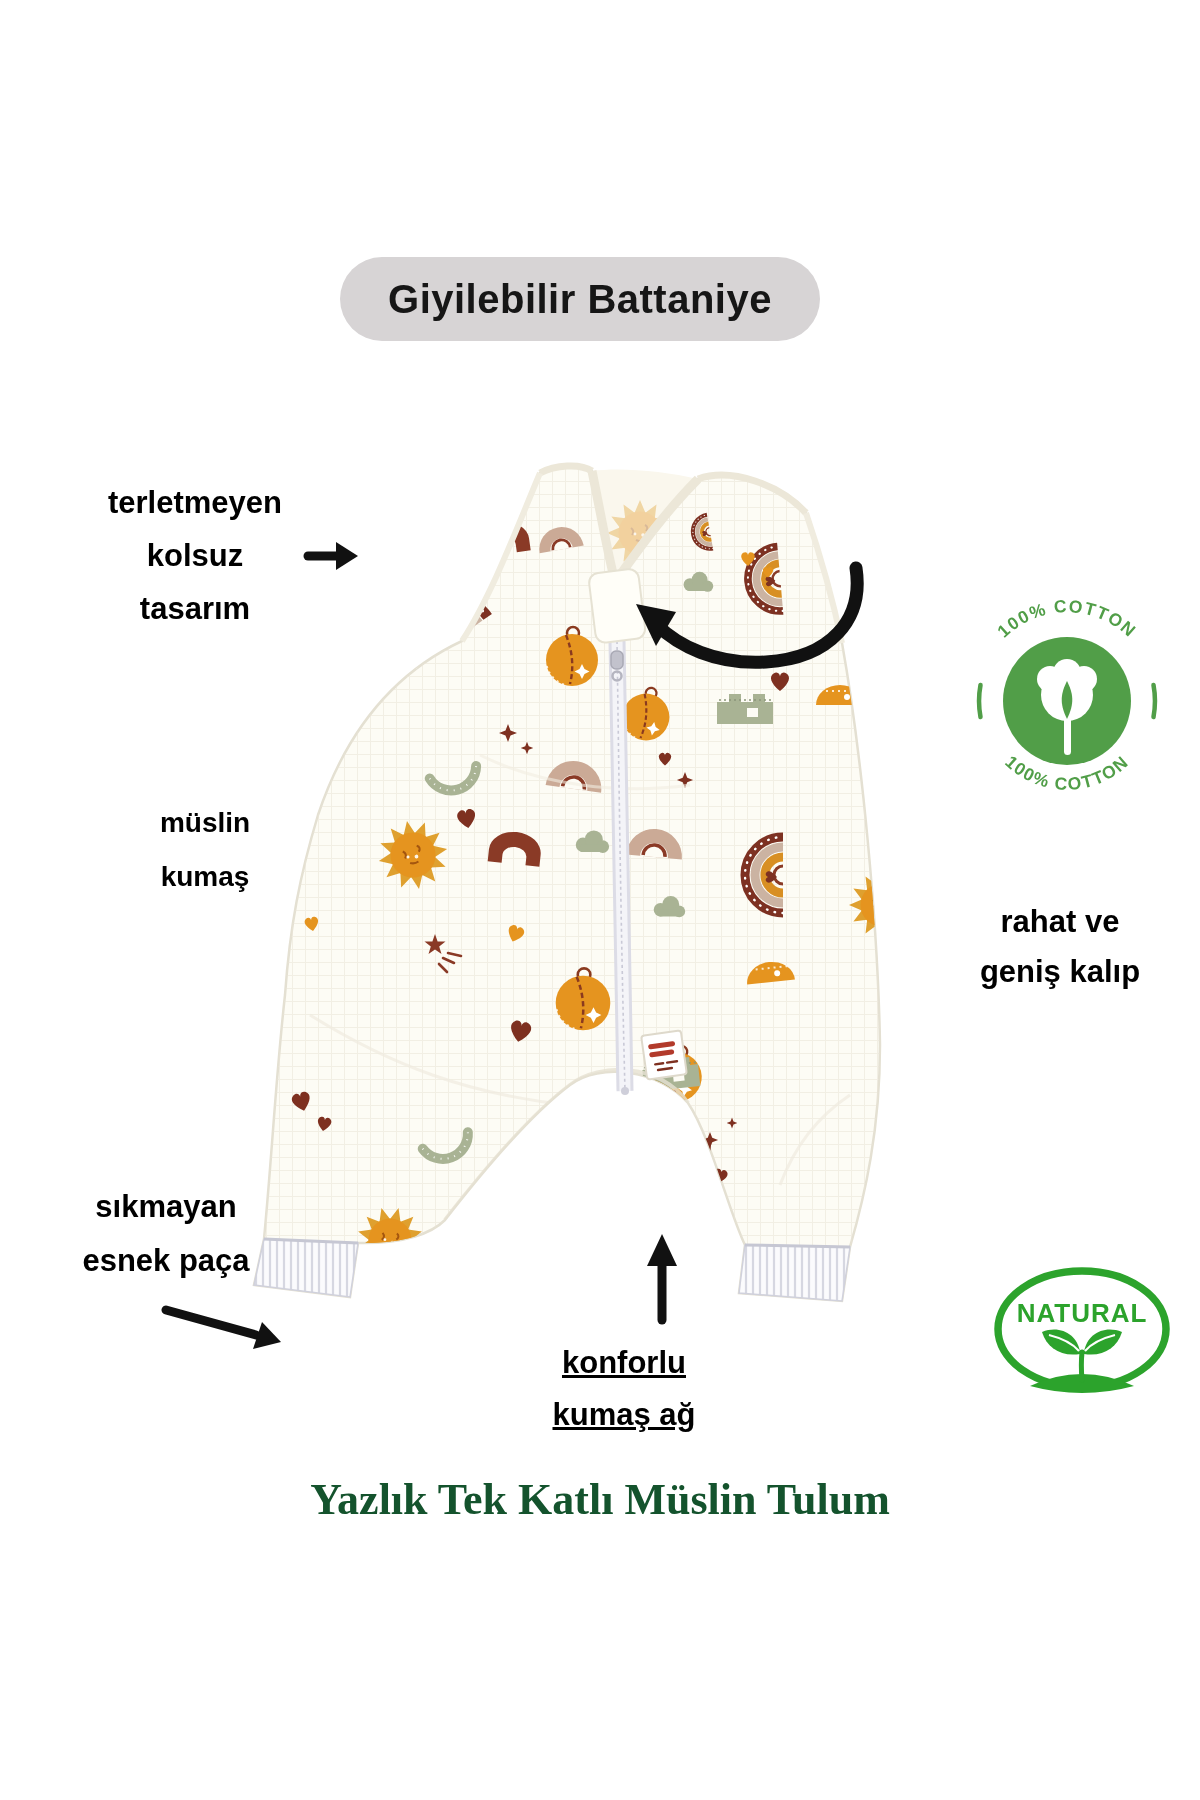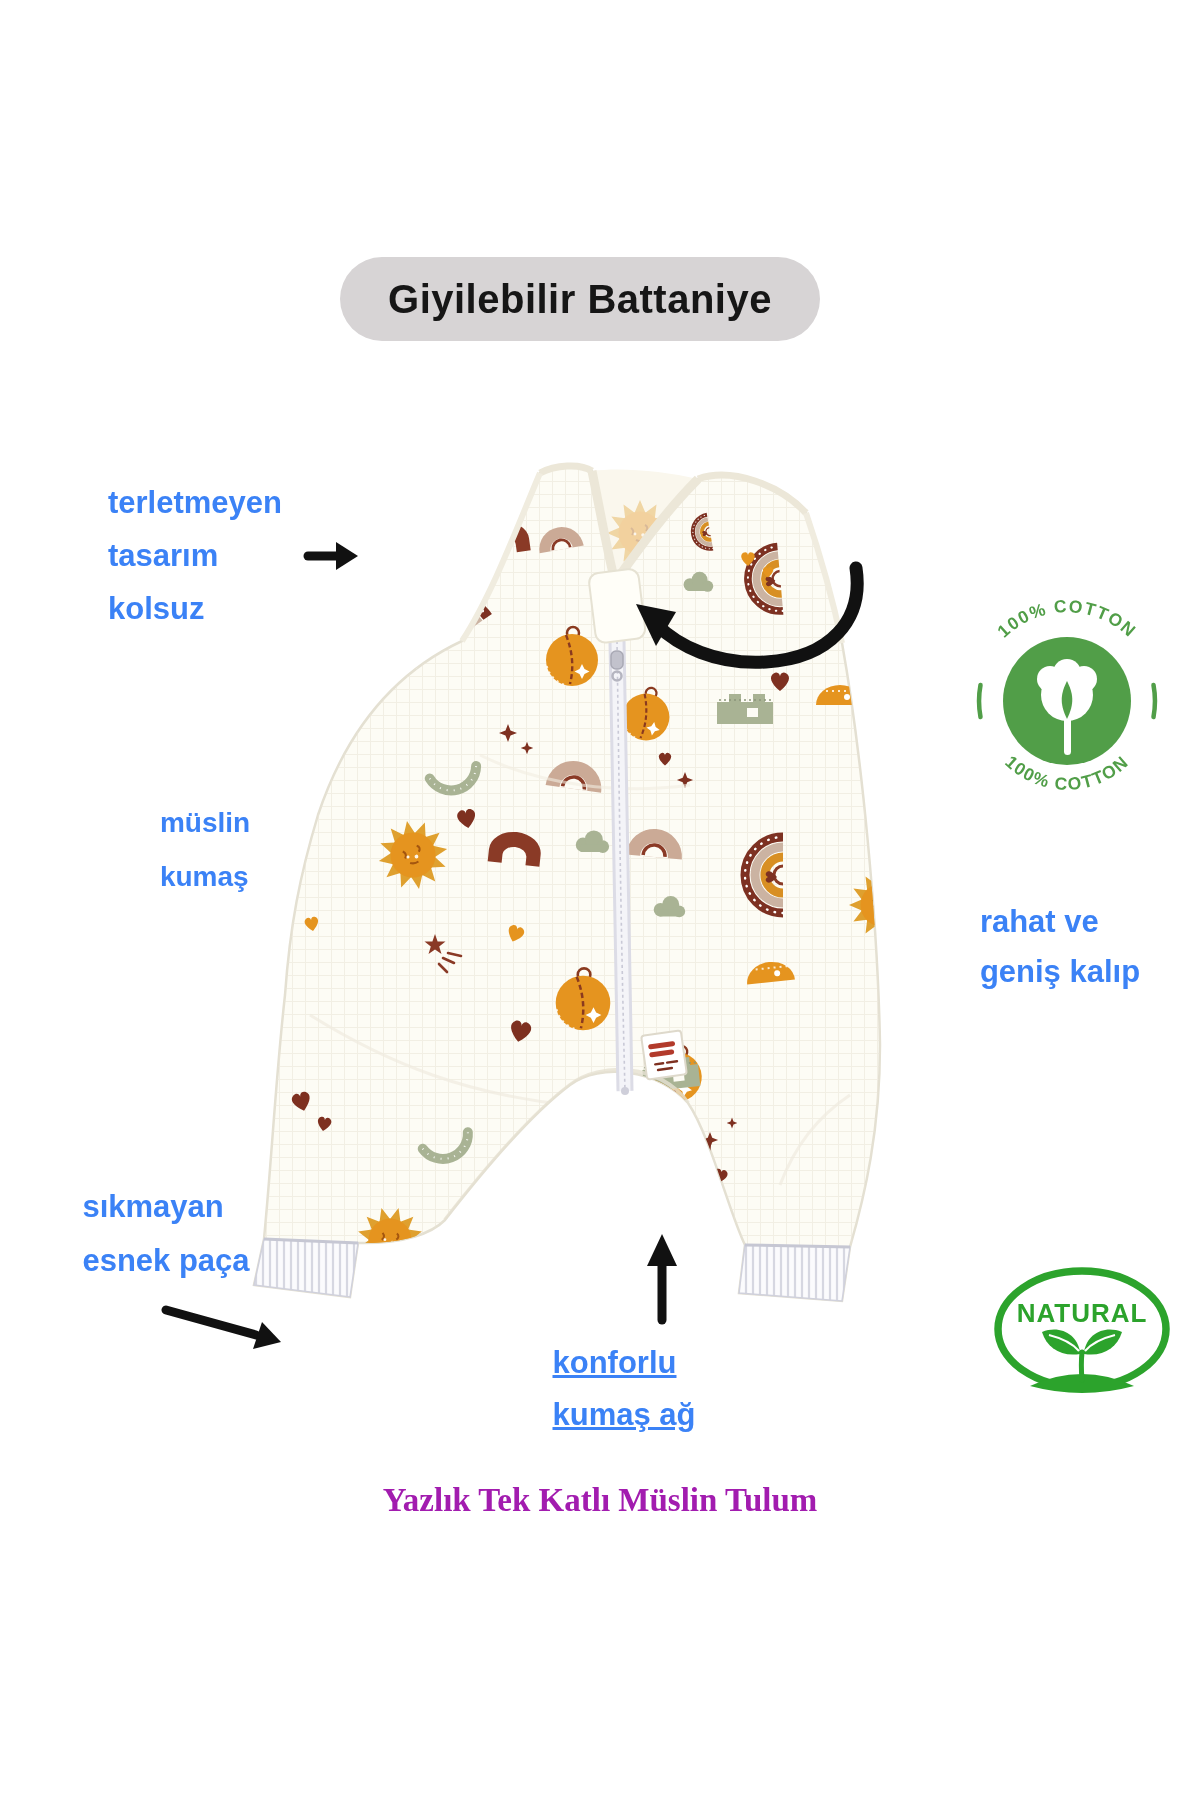--- a/index.html
+++ b/index.html
@@ -6,34 +6,34 @@
   .stage{position:relative;width:1200px;height:1800px;background:#ffffff;overflow:hidden;
          font-family:"Liberation Sans",sans-serif;color:#121212;}
   .abs{position:absolute;}
 
   
   .pill{left:340px;top:257px;width:480px;height:84px;background:#d7d4d5;border-radius:46px;
         display:flex;align-items:center;justify-content:center;}
   .pill span{font-size:40px;font-weight:bold;color:#161616;letter-spacing:.5px;}
 
   
-  .ann{transform:translateX(-50%);white-space:nowrap;
-       font-size:31px;font-weight:bold;line-height:53px;color:#3b82f6;}
+  .ann{transform:translateX(-50%);text-align:center;white-space:nowrap;
+       font-size:31px;font-weight:bold;line-height:53px;color:#000000;}
   .ann span{display:block;}
   .ann-sleeveless{left:195px;top:476px;}
   .ann-zipper{left:958px;top:477px;}
   .ann-fabric{left:205px;top:796px;font-size:28px;line-height:54px;}
   .ann-fit{left:1060px;top:897px;line-height:50px;}
   .ann-cuff{left:166px;top:1180px;line-height:54px;}
   .ann-crotch{left:624px;top:1337px;line-height:52px;text-decoration:underline;}
 
   
   .footer{left:0;top:1474px;width:1200px;text-align:center;
           font-family:"Liberation Serif",serif;font-weight:bold;
-          font-size:33px;line-height:52px;color:#a21caf;}
+          font-size:44px;line-height:52px;color:#14532d;}
   .footer span{display:block;}
 
   svg{display:block;}
 </style>
 </head>
 <body>
 
 <div class="stage">
 
   <div class="abs pill">
@@ -239,22 +239,22 @@
       <path d="M 24 784 L 118 788" stroke="#c6c7d3" stroke-width="3"></path>
     </g>
     <g>
       <polygon points="505,790 610,792 602,846 499,838" fill="url(#rib)" stroke="#d0d1dc" stroke-width="1.5"></polygon>
       <path d="M 505 790 L 610 792" stroke="#c6c7d3" stroke-width="3"></path>
     </g>
   </svg>
 
   <div class="abs ann ann-sleeveless">
     <span>terletmeyen</span>
+    <span>kolsuz</span>
     <span>tasarım</span>
-    <span>kolsuz</span>
   </div>
   <div class="abs ann ann-fabric">
     <span>müslin</span>
     <span>kumaş</span>
   </div>
   <div class="abs ann ann-cuff">
     <span>sıkmayan</span>
     <span>esnek paça</span>
   </div>
   <div class="abs ann ann-fit">

